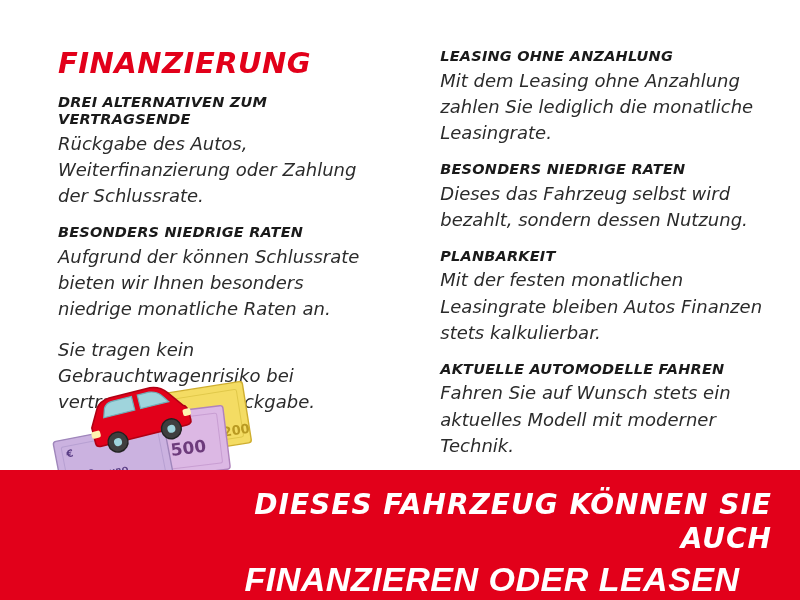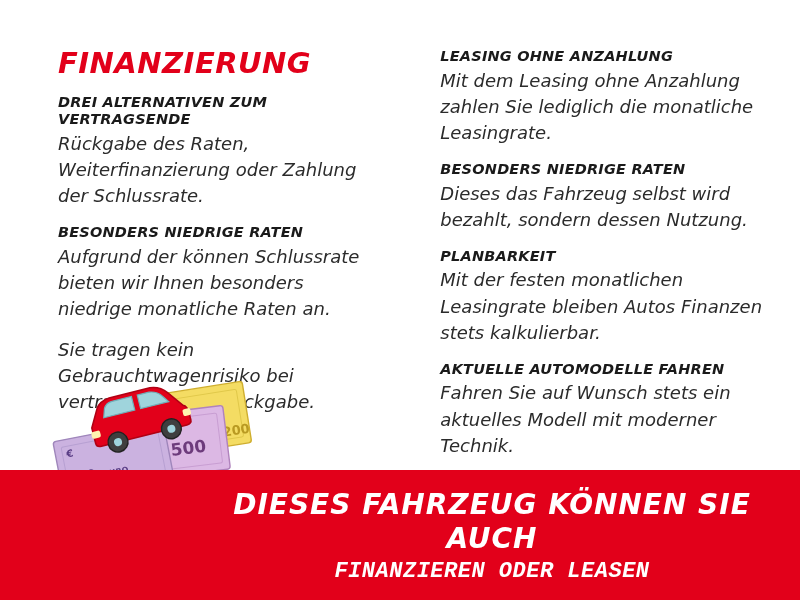--- a/index.html
+++ b/index.html
@@ -101,27 +101,28 @@
   }
   .banner-line1 {
     font-family: "DejaVu Sans", sans-serif;
     font-weight: bold;
     font-style: italic;
     color: #ffffff;
     font-size: 28px;
     letter-spacing: 1px;
     text-transform: uppercase;
     line-height: 1.2;
+    text-align: right;
   }
   .banner-line2 {
-    font-family: Liberation Mono, monospace;
+    font-family: Liberation Sans, sans-serif;
     font-weight: bold;
     font-style: italic;
     color: #ffffff;
-    font-size: 22px;
+    font-size: 34px;
     letter-spacing: 0.5px;
     text-transform: uppercase;
     line-height: 1.2;
     margin-top: 4px;
   }
 
   
   .illustration {
     position: absolute;
     left: 52px;
@@ -136,21 +137,21 @@
 
 <div class="page">
 
   <div class="columns">
 
     <div class="col col-left">
       <h2 class="col-title">Finanzierung</h2>
 
       <div class="block">
         <h3 class="block-title">Drei Alternativen zum Vertragsende</h3>
-        <p class="block-text">Rückgabe des Raten, Weiterfinanzierung oder Zahlung der Schlussrate.</p>
+        <p class="block-text">Rückgabe des Autos, Weiterfinanzierung oder Zahlung der Schlussrate.</p>
       </div>
 
       <div class="block">
         <h3 class="block-title">Besonders niedrige Raten</h3>
         <p class="block-text">Aufgrund der können Schlussrate bieten wir Ihnen besonders niedrige monatliche Raten an.</p>
       </div>
 
       <div class="block">
       </div>
 

